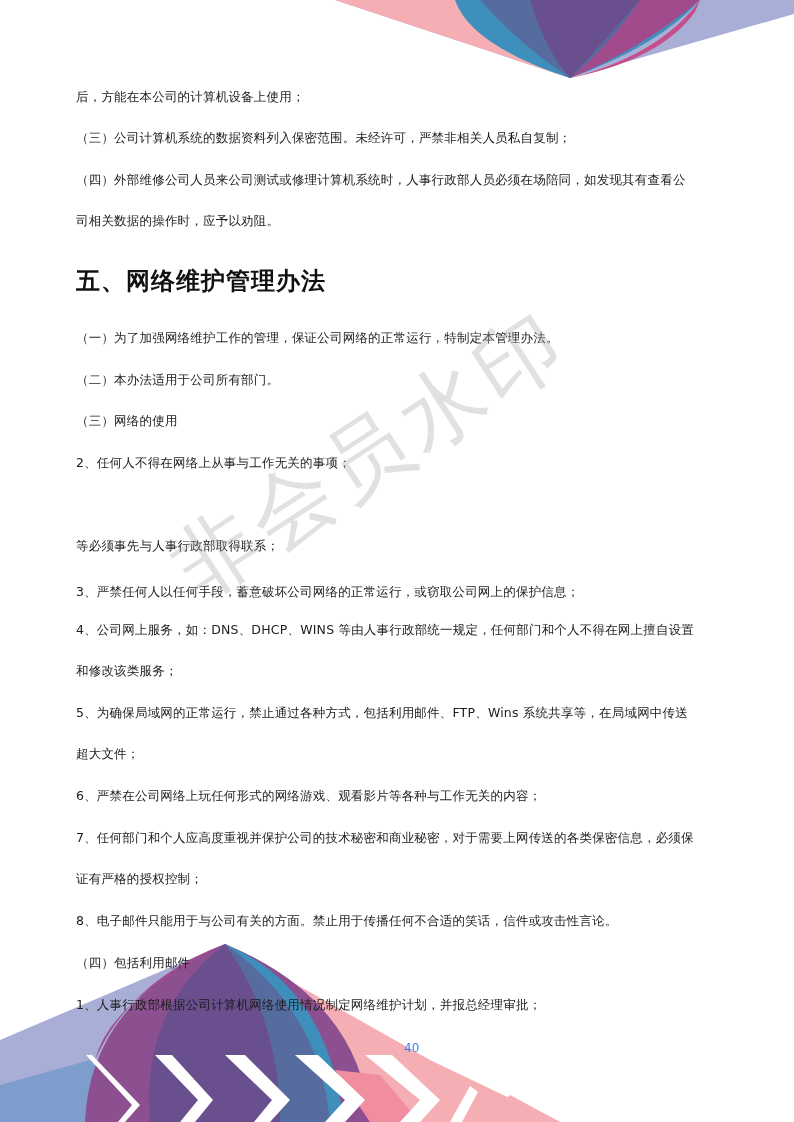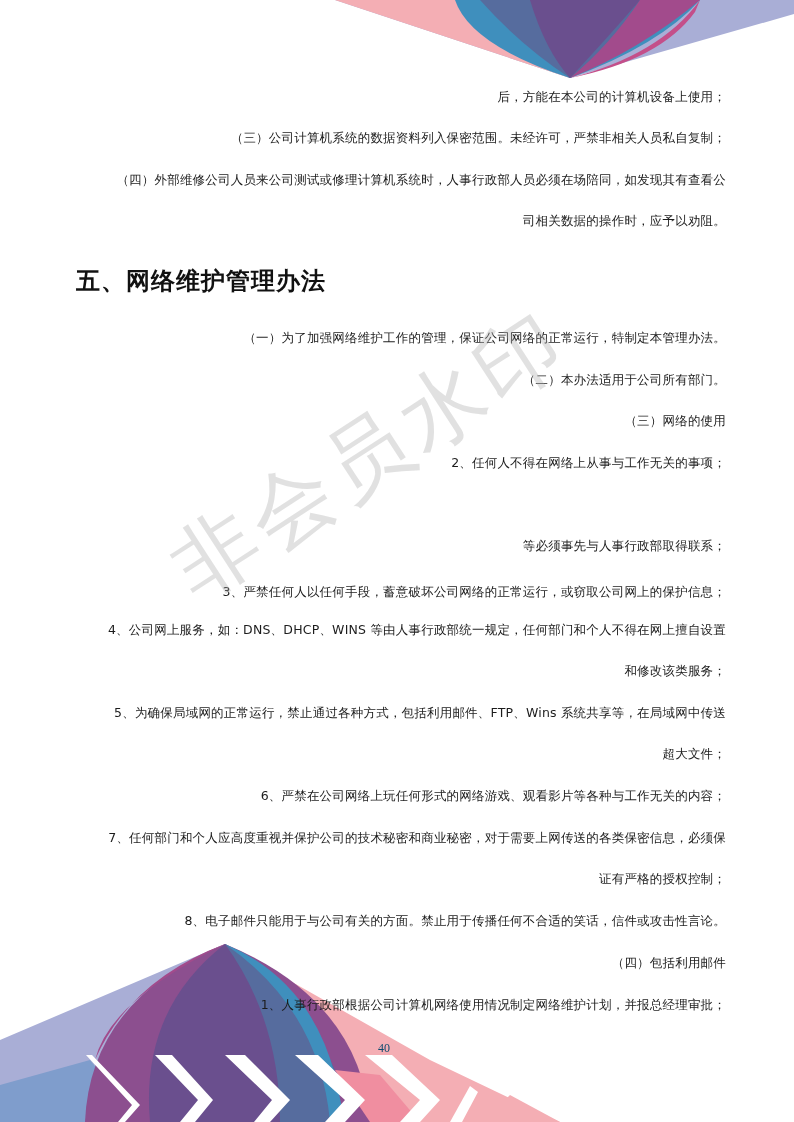--- a/index.html
+++ b/index.html
@@ -3,21 +3,21 @@
   <meta charset="utf-8">
   <style>
     * { margin: 0; padding: 0; box-sizing: border-box; }
     html, body { width: 794px; height: 1122px; background: #ffffff; overflow: hidden; }
     body { position: relative; font-family: "DejaVu Sans", "Liberation Sans", sans-serif; color: #1a1a1a; }
 
     .deco { position: absolute; left: 0; top: 0; width: 794px; pointer-events: none; }
     .deco-top { top: 0; height: 80px; }
     .deco-bottom { top: 940px; height: 182px; }
 
-    .page { position: absolute; left: 0; top: 0; width: 716px; height: 1122px; text-align: right; }
+    .page { position: absolute; left: 0; top: 0; width: 716px; height: 1122px; }
 
     .para {
       position: absolute;
       left: 76px;
       width: 650px;
       font-size: 12.5px;
       line-height: 16px;
       white-space: nowrap;
       color: #1c1c1c;
       letter-spacing: 0.2px;
@@ -25,25 +25,24 @@
     .heading {
       position: absolute;
       left: 76px;
       font-size: 24px;
       font-weight: bold;
       color: #111111;
       letter-spacing: 1px;
     }
     .page-number {
       position: absolute;
-      left: 378px;
+      left: 404px;
       top: 1041px;
       font-size: 12px;
-      color: #0c4a6e;
-      font-family: Liberation Serif, serif;
+      color: #3b82f6;
     }
     .watermark {
       position: absolute;
       left: 150px;
       top: 530px;
       font-size: 84px;
       color: rgba(170,170,170,0.35);
       transform: rotate(-33deg);
       transform-origin: left top;
       white-space: nowrap;

